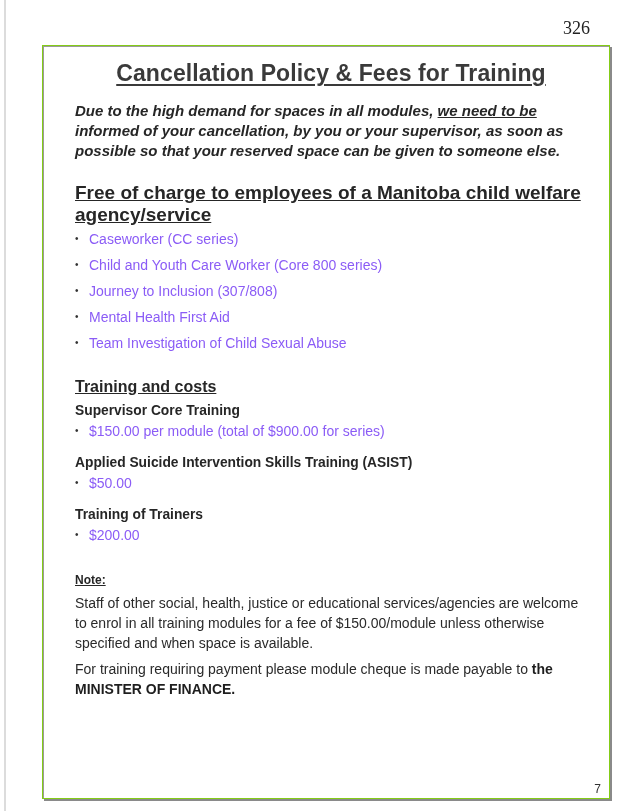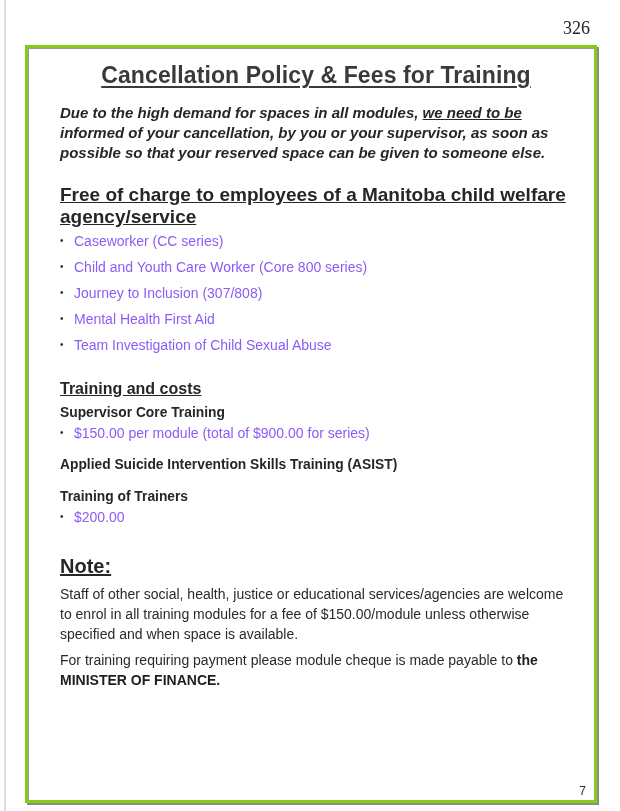--- a/index.html
+++ b/index.html
@@ -26,25 +26,25 @@
     .page-number-top {
       position: absolute;
       right: 30px;
       top: 18px;
       font-family: "Liberation Serif", "DejaVu Serif", serif;
       font-size: 18px;
       color: #222;
     }
     .frame {
       position: absolute;
-      left: 25px;
+      left: 42px;
       top: 45px;
       width: 566px;
       height: 752px;
-      border: 3px solid #84cc16;
+      border: 1px solid #84cc16;
       box-shadow: 2px 2px 0 0 #8a8a8a, inset 1px 1px 0 0 #9a9a9a;
     }
     .content {
       position: absolute;
       left: 32px;
       right: 22px;
       top: 0;
     }
     .title {
       margin: 14px 0 0 0;
@@ -120,21 +120,21 @@
       margin-top: 12px;
     }
     .cost-list li {
       line-height: 20px;
     }
     .cost-list li::before {
       line-height: 20px;
     }
     .note-heading {
       margin: 28px 0 0 0;
-      font-size: 20px;
+      font-size: 12px;
     }
     .note-para {
       margin: 6px 0 0 0;
       font-size: 14px;
       line-height: 20px;
       color: #2a2a2a;
     }
     .note-para.second {
       margin-top: 6px;
     }
@@ -174,20 +174,23 @@
     </ul>
 
     <div class="section-heading costs-heading">Training and costs</div>
 
     <div class="cost-item-title">Supervisor Core Training</div>
     <ul class="bullets cost-list">
       <li>$150.00 per module (total of $900.00 for series)</li>
     </ul>
 
     <div class="cost-item-title spaced">Applied Suicide Intervention Skills Training (ASIST)</div>
+    <ul class="bullets cost-list">
+      <li>$50.00</li>
+    </ul>
 
     <div class="cost-item-title spaced">Training of Trainers</div>
     <ul class="bullets cost-list">
       <li>$200.00</li>
     </ul>
 
     <div class="section-heading note-heading">Note:</div>
     <p class="note-para">Staff of other social, health, justice or educational services/agencies are welcome to enrol in all training modules for a fee of $150.00/module unless otherwise specified and when space is available.</p>
     <p class="note-para second"><span>For training requiring payment please module cheque is made payable to </span><b>the MINISTER OF FINANCE.</b></p>
 

